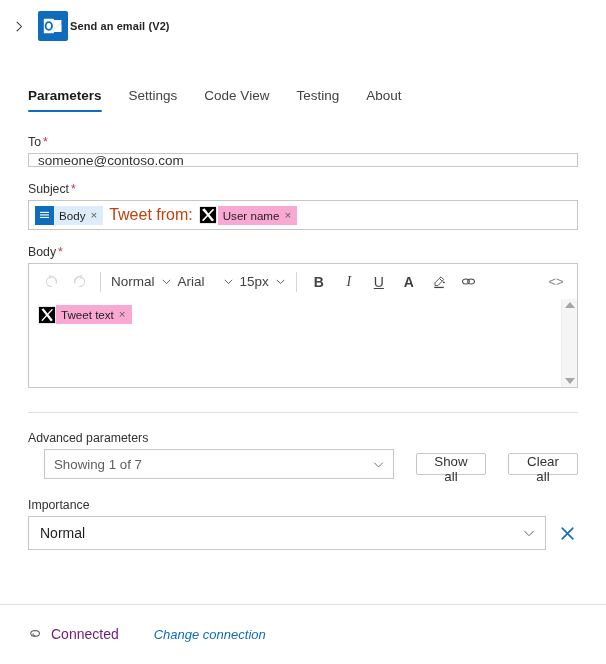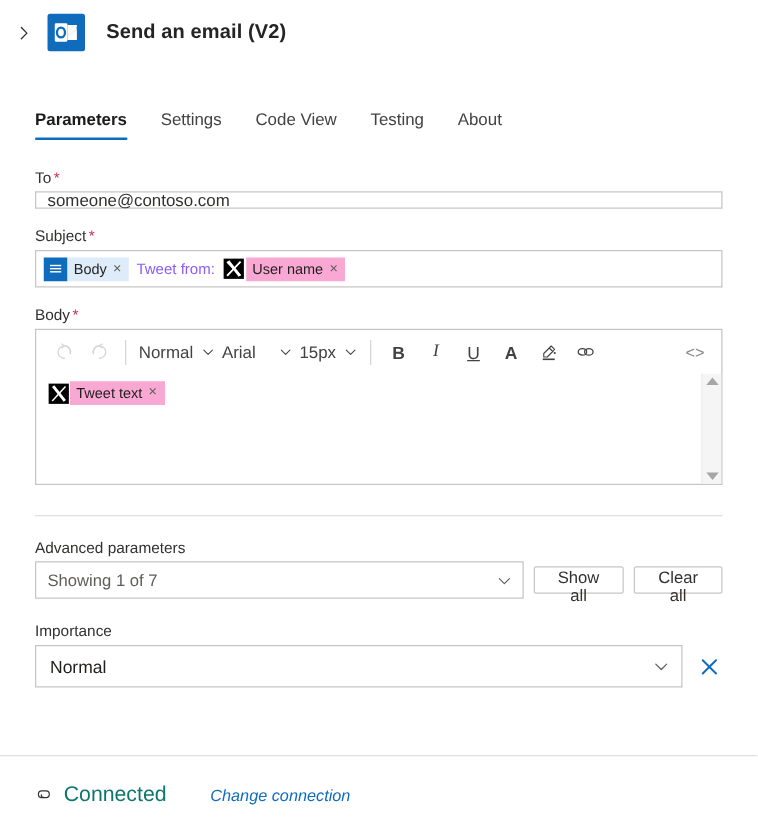--- a/index.html
+++ b/index.html
@@ -37,24 +37,24 @@
     width: 30px;
     height: 30px;
     background: #0f6cbd;
     border-radius: 2px;
     margin-left: 6px;
     display: flex;
     align-items: center;
     justify-content: center;
   }
   .app-title {
-    font-size: 16px;
+    font-size: 11px;
     font-weight: bold;
     color: #242424;
-    margin-left: 17px;
+    margin-left: 2px;
     letter-spacing: 0.1px;
   }
 
   
   .tabs {
     display: flex;
     align-items: flex-end;
     height: 40px;
     margin-top: 20px;
     padding-left: 28px;
@@ -148,22 +148,22 @@
     line-height: 19px;
     height: 19px;
     display: inline-flex;
     align-items: center;
     gap: 5px;
   }
   .token-blue .token-label { background: #deecf9; }
   .token-gray .token-label { background: #f9a8d4; }
   .token-x { color: #605e5c; font-size: 11.5px; }
   .plain-text {
-    font-size: 12px;
-    color: #8b5cf6;
+    font-size: 16px;
+    color: #c2410c;
     padding: 0 6px;
   }
 
   
   .editor {
     box-sizing: border-box;
     width: 100%;
     border: 1px solid #c8c6c4;
     background: #ffffff;
     height: 125px;
@@ -256,21 +256,22 @@
   .divider-full {
     height: 1px;
     background: #e1dfdd;
     margin: 0;
   }
 
   
   .adv-row {
     display: flex;
     align-items: center;
-    gap: 8px;
+    gap: 22px;
+    margin-left: 16px;
   }
   .dropdown {
     box-sizing: border-box;
     height: 30px;
     border: 1px solid #c8c6c4;
     background: #ffffff;
     display: flex;
     align-items: center;
     padding: 0 8px 0 9px;
     font-size: 13.3px;
@@ -325,21 +326,21 @@
     bottom: 0;
     height: 60px;
   }
   .footer-row {
     display: flex;
     align-items: center;
     padding: 21px 0 0 28px;
     gap: 8px;
   }
   .conn-icon { color: #323130; display: flex; align-items: center; }
-  .conn-text { font-size: 17px; color: #0f766e; }
+  .conn-text { font-size: 14px; color: #701a75; }
   .conn-link {
     font-size: 13px;
     color: #0f6cbd;
     margin-left: 27px;
     cursor: pointer;
     text-decoration: none;
     font-style: italic;
   }
 </style>
 </head>

